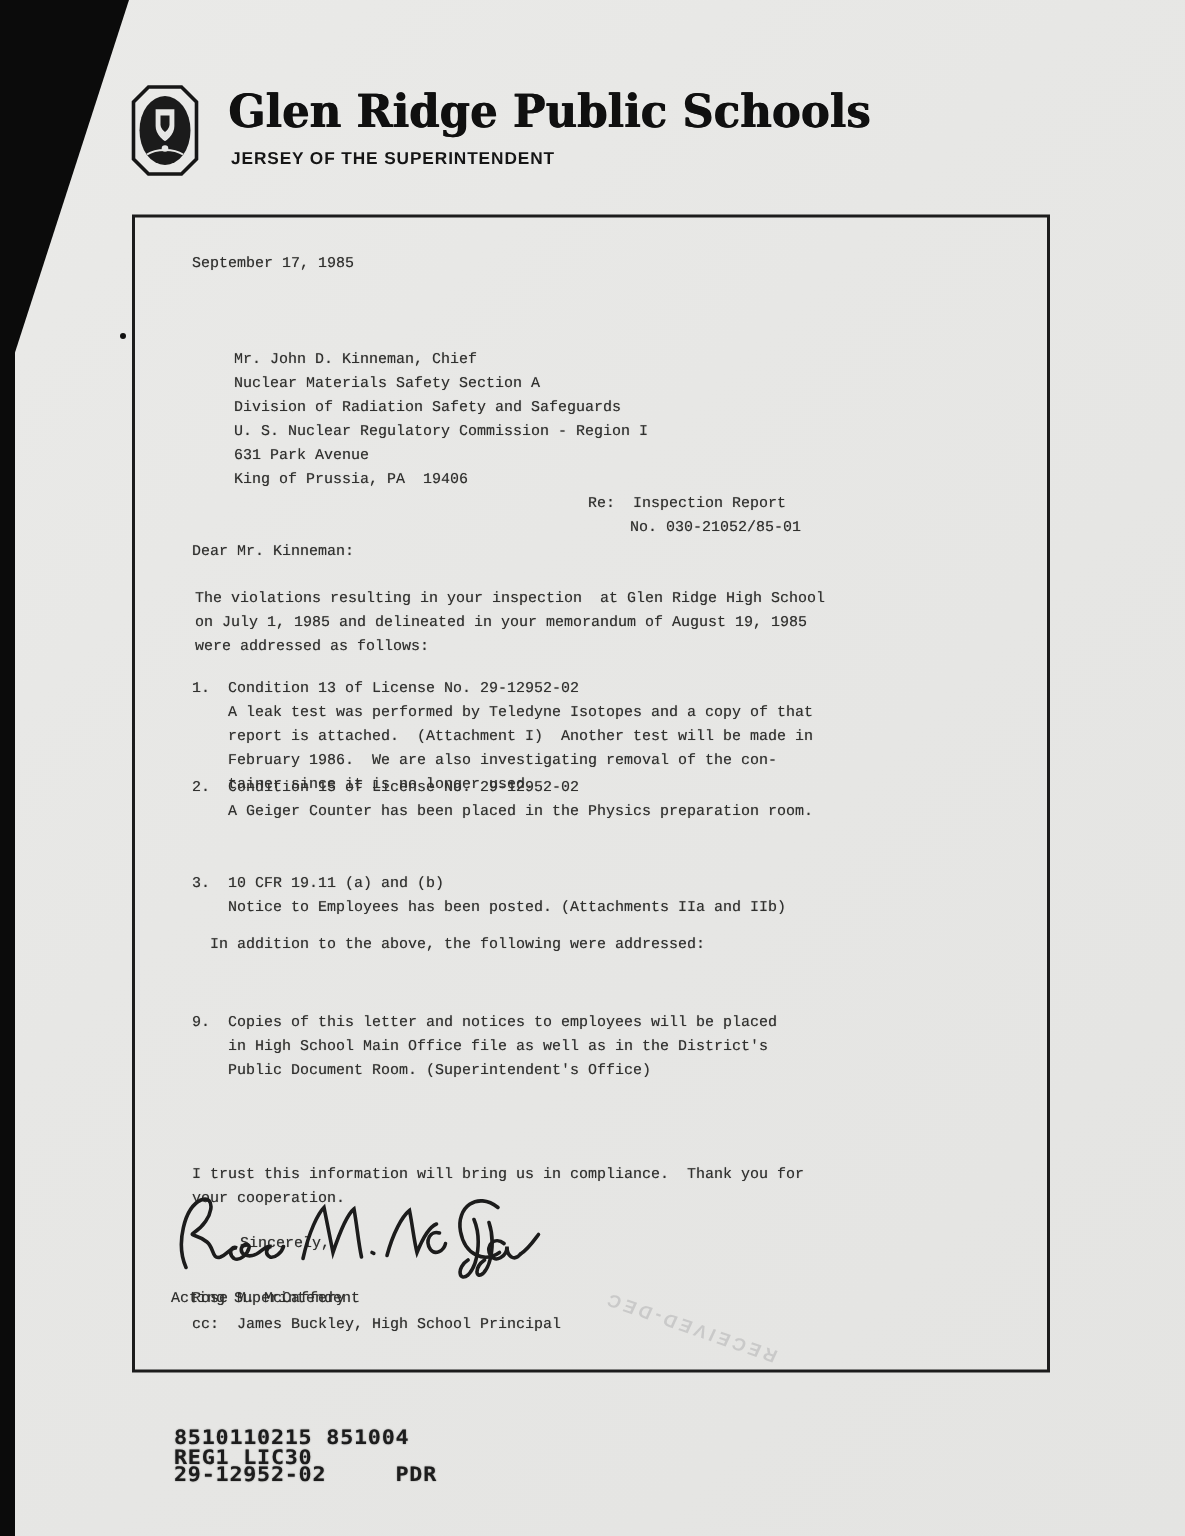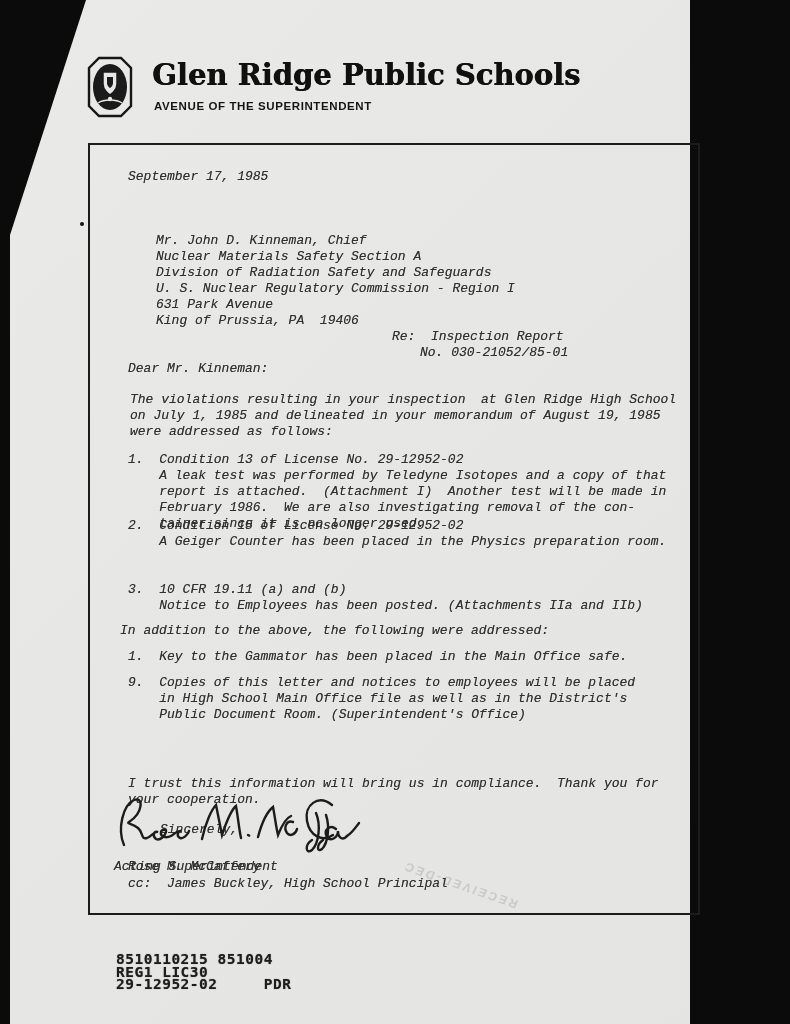--- a/index.html
+++ b/index.html
@@ -4,32 +4,31 @@
 <style>
   html,body{margin:0;padding:0;}
   body{
     width:790px;height:1024px;
     background:#0b0b0b;
     position:relative;
     overflow:hidden;
     font-family:"Liberation Sans", sans-serif;
   }
   .paper{
-    position:absolute;left:0;top:0;width:690px;height:1024px;
+    position:absolute;left:0;top:0;width:790px;height:1024px;
     background:linear-gradient(135deg,#eaeae8 0%,#e7e7e5 40%,#e4e4e2 100%);
     clip-path:polygon(86px 0, 790px 0, 790px 1024px, 10px 1024px, 10px 235px);
   }
   .speck{position:absolute;background:#111;border-radius:50%;}
   .abs{position:absolute;}
   .mono{
     font-family:"Liberation Mono", monospace;
-    font-size:13px;line-height:16px;color:#30302e;
+    font-size:10px;line-height:16px;color:#30302e;
     white-space:pre;
     text-shadow:0 0 0.5px rgba(40,40,40,0.55);
-    font-style:italic;
   }
   .letter-box{
     position:absolute;left:88px;top:143px;width:612px;height:772px;
     border:2px solid #1c1c1c;box-sizing:border-box;
   }
   .school-name{
     font-family:"DejaVu Serif", serif;
     font-weight:bold;font-size:29px;color:#101010;
     letter-spacing:0px; transform:scaleY(1.05);
     text-shadow:0.6px 0 0 #101010;
@@ -72,21 +71,21 @@
     <svg width="48" height="64" viewBox="0 0 48 64">
       <path d="M13 3 H35 L45 13 V51 L35 61 H13 L3 51 V13 Z" fill="none" stroke="#161616" stroke-width="2.4"></path>
       <ellipse cx="24" cy="32" rx="17" ry="23" fill="#1b1b1b"></ellipse>
       <path d="M17 17 H31 V29 C31 36 24 40 24 40 C24 40 17 36 17 29 Z" fill="#e7e7e5" stroke="#1b1b1b" stroke-width="1.5"></path>
       <path d="M21 22 H27 V28 C27 31 24 33 24 33 C24 33 21 31 21 28 Z" fill="#1b1b1b"></path>
       <circle cx="24" cy="44" r="2.2" fill="#e7e7e5"></circle>
       <path d="M12 48 C18 44 30 44 36 48" fill="none" stroke="#e7e7e5" stroke-width="1.4"></path>
     </svg>
   </div>
   <div class="abs school-name" style="left:152px;top:57px;">Glen Ridge Public Schools</div>
-  <div class="abs office-line" style="left:154px;top:100px;">AVENUE OF THE SUPERINTENDENT</div>
+  <div class="abs office-line" style="left:154px;top:100px;">JERSEY OF THE SUPERINTENDENT</div>
 
   <div class="letter-box"></div>
 
   <div class="abs mono" style="left:128px;top:169px;">September 17, 1985</div>
 
   <div class="abs mono" style="left:128px;top:233px;margin-left:28px;">Mr. John D. Kinneman, Chief
 Nuclear Materials Safety Section A
 Division of Radiation Safety and Safeguards
 U. S. Nuclear Regulatory Commission - Region I
 631 Park Avenue
@@ -104,23 +103,22 @@
   <div class="abs mono" style="left:128px;top:452px;">1.  Condition 13 of License No. 29-12952-02
     A leak test was performed by Teledyne Isotopes and a copy of that
     report is attached.  (Attachment I)  Another test will be made in
     February 1986.  We are also investigating removal of the con-
     tainer since it is no longer used.</div>
   <div class="abs mono" style="left:128px;top:518px;">2.  Condition 15 of License No. 29-12952-02
     A Geiger Counter has been placed in the Physics preparation room.</div>
   <div class="abs mono" style="left:128px;top:582px;">3.  10 CFR 19.11 (a) and (b)
     Notice to Employees has been posted. (Attachments IIa and IIb)</div>
 
-  <div class="abs mono" style="left:120px;top:623px;">In addition to the above, the following were addressed:</div>
+  <div class="abs mono" style="left:140px;top:623px;">In addition to the above, the following were addressed:</div>
 
-  <div class="abs mono" style="left:128px;top:649px;">1.  Key to the Gammator has been placed in the Main Office safe.</div>
   <div class="abs mono" style="left:128px;top:675px;">9.  Copies of this letter and notices to employees will be placed
     in High School Main Office file as well as in the District's
     Public Document Room. (Superintendent's Office)</div>
 
   <div class="abs mono" style="left:128px;top:776px;">I trust this information will bring us in compliance.  Thank you for
 your cooperation.</div>
 
   <div class="abs mono" style="left:128px;top:822px;margin-left:32px;">Sincerely,</div>
 
   <svg class="sig-svg" width="250" height="62" viewBox="0 0 250 62">

